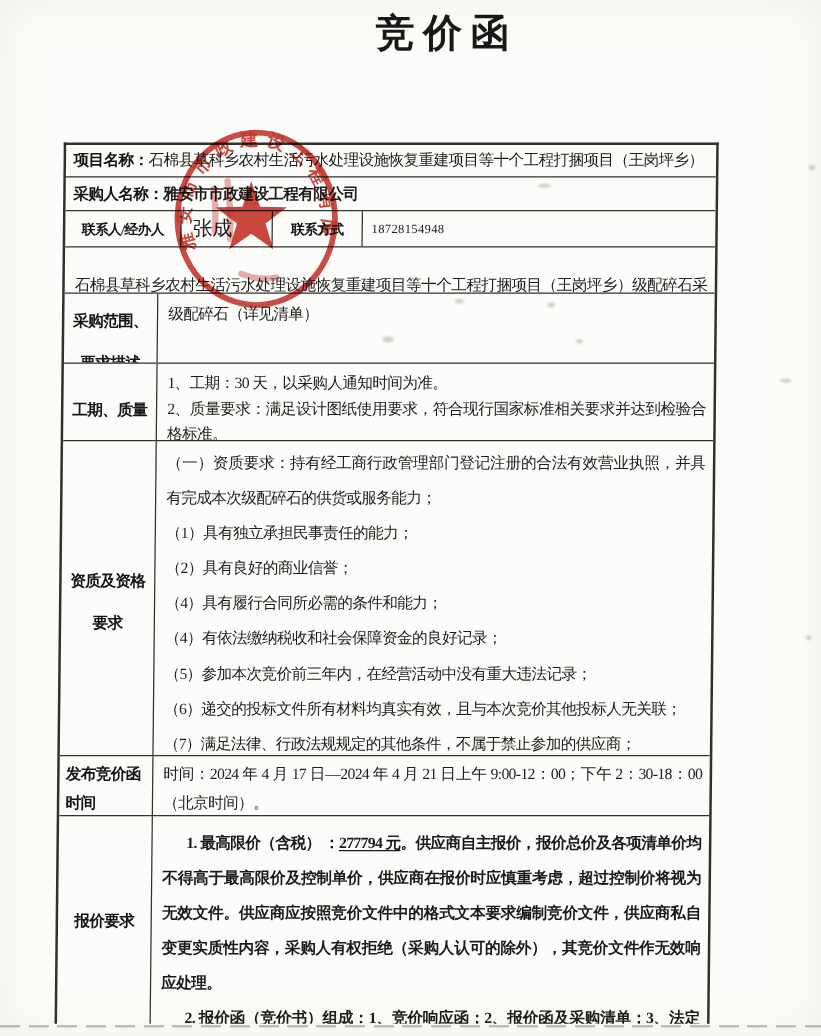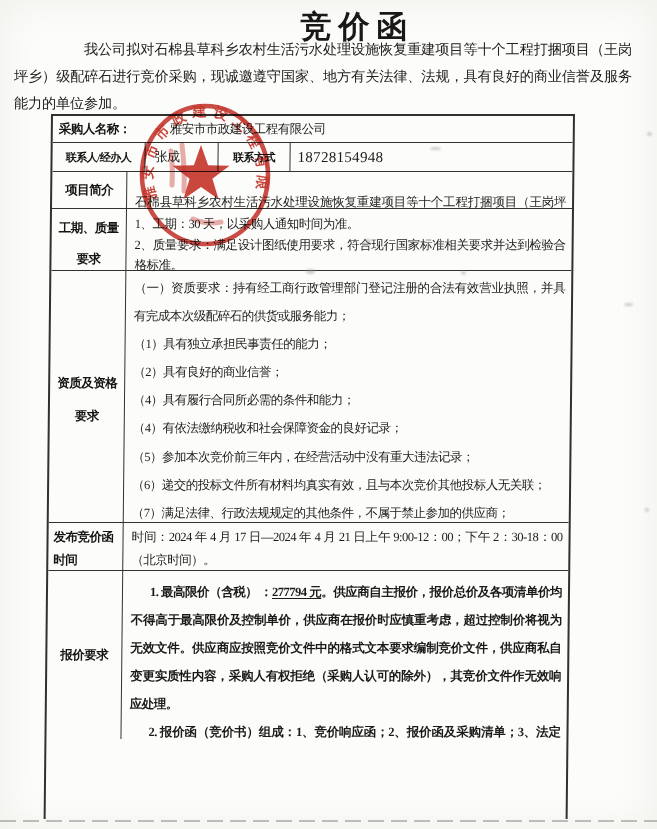--- a/index.html
+++ b/index.html
@@ -32,41 +32,41 @@
     background:transparent;overflow:hidden;
     transform:skewX(-0.6deg);transform-origin:top left;
     font-size:12.5px;letter-spacing:-0.5px;
   }
   .tr{display:flex;border-bottom:1.4px solid #33312e;box-sizing:border-box;}
   .tr:last-child{border-bottom:none;}
   .td{box-sizing:border-box;overflow:hidden;}
   .vline{border-right:1.4px solid #33312e;}
   .full{width:100%;display:flex;align-items:center;padding:0 4px 0 6px;white-space:nowrap;}
   .lbl{font-weight:bold;color:#151413;}
-  .boldv{font-weight:normal;margin-left:39px;}
+  .boldv{font-weight:bold;}
   .cen{display:flex;align-items:center;justify-content:center;text-align:center;}
   .lblcol{font-weight:bold;color:#151413;flex:none;}
   .w93{width:93px;}.w73{width:73px;}.w72{width:72px;}.w75{width:75px;}
   .grow{flex:1 1 auto;min-width:0;}
   .body-cell{padding:2px 6px 0 8px;text-align:justify;}
   .body-cell p{margin:0;}
   .lh18{line-height:18.5px;margin-top:19px;}
   .lh20{line-height:20.5px;padding-top:5px;}
   .lh22{line-height:22.5px;padding-top:3px;}
   .lh28{line-height:28.1px;padding-top:3px;}
   .bid{font-weight:600;color:#1b1a18;padding-top:7px;}
   .indent p{text-indent:19px;}
   .two-line{display:flex;flex-direction:column;align-items:center;}
   .gap30 > div{line-height:33px;}  .gap30{padding-top:6px;}
-  .gap31 > div{line-height:31px;}  .gap31{padding-top:4px;}
+  .gap31 > div{line-height:31px;}  .gap31{padding-top:22px;}
   .vc{justify-content:center;}
   .pub-lbl{align-items:flex-start;padding:3px 0 0 5px;}
   .pub-lbl > div{line-height:22.5px;}
-  .name-cell{display:flex;align-items:center;padding-left:9px;font-size:13px;}
-  .phone-cell{display:flex;align-items:center;padding-left:7px;font-size:15px;letter-spacing:0.3px;}
+  .name-cell{display:flex;align-items:center;padding-left:9px;font-size:16px;}
+  .phone-cell{display:flex;align-items:center;padding-left:7px;font-size:10px;letter-spacing:0.3px;}
   .contact-lbl{font-size:11px;}
   .scope-val{padding-top:8px;}
   u{text-underline-offset:2px;}
   
   .stamp{
     position:absolute;left:135px;top:101px;width:142px;height:148px;
     mix-blend-mode:multiply;opacity:.93;pointer-events:none;
   }
   
   .noise{position:absolute;background:#9b988d;border-radius:50%;filter:blur(1px);opacity:.45;}
@@ -75,46 +75,59 @@
     background:repeating-linear-gradient(90deg,#8d8b84 0 16px,transparent 16px 23px);
   }
 </style>
 </head>
 <body>
 
 <div class="page">
 
   <h1 class="title">竞价函</h1>
 
-  <p class="intro">我公司拟对石棉县草科乡农村生活污水处理设施恢复重建项目等十个工程打捆项目（王岗坪乡）级配碎石进行竞价采购，现诚邀遵守国家、地方有关法律、法规，具有良好的商业信誉及服务能力的单位参加。</p>
 
   <div class="tbl">
 
+    <div class="tr" style="height:26px">
+      <div class="td full">
+        <span class="lbl">项目名称：</span>
+          <span>石棉县草科乡农村生活污水处理设施恢复重建项目等十个工程打捆项目（王岗坪乡）</span>
+      </div>
+    </div>
 
     <div class="tr" style="height:27px">
       <div class="td full">
         <span class="lbl">采购人名称：</span>
           <span class="boldv">雅安市市政建设工程有限公司</span>
       </div>
     </div>
 
     <div class="tr" style="height:29px">
       <div class="td vline w93 cen lblcol contact-lbl">联系人/经办人</div>
       <div class="td vline w73 name-cell">张成</div>
       <div class="td vline w72 cen lblcol contact-lbl">联系方式</div>
       <div class="td grow phone-cell">18728154948</div>
     </div>
 
     <div class="tr" style="height:37px">
-      <div class="td vline w75 cen lblcol">项目简介</div>
       <div class="td grow body-cell lh18">
         <p>石棉县草科乡农村生活污水处理设施恢复重建项目等十个工程打捆项目（王岗坪乡）级配碎石采购</p>
       </div>
     </div>
 
+    <div class="tr" style="height:56px">
+      <div class="td vline w75 lblcol two-line gap30">
+        <div>采购范围、</div>
+        <div>要求描述</div>
+      </div>
+      <div class="td grow body-cell scope-val">
+        <p>级配碎石（详见清单）</p>
+      </div>
+    </div>
 
     <div class="tr" style="height:62px">
       <div class="td vline w75 lblcol two-line gap31">
         <div>工期、质量</div>
         <div>要求</div>
       </div>
       <div class="td grow body-cell lh20">
         <p>1、工期：30 天，以采购人通知时间为准。</p>
         <p>2、质量要求：满足设计图纸使用要求，符合现行国家标准相关要求并达到检验合格标准。</p>
       </div>

